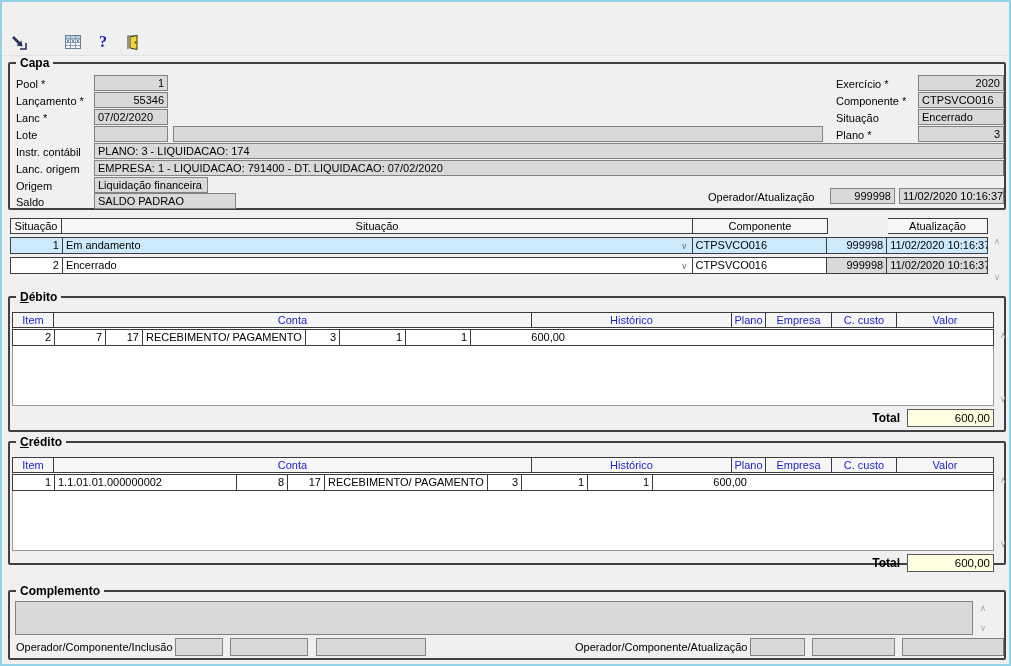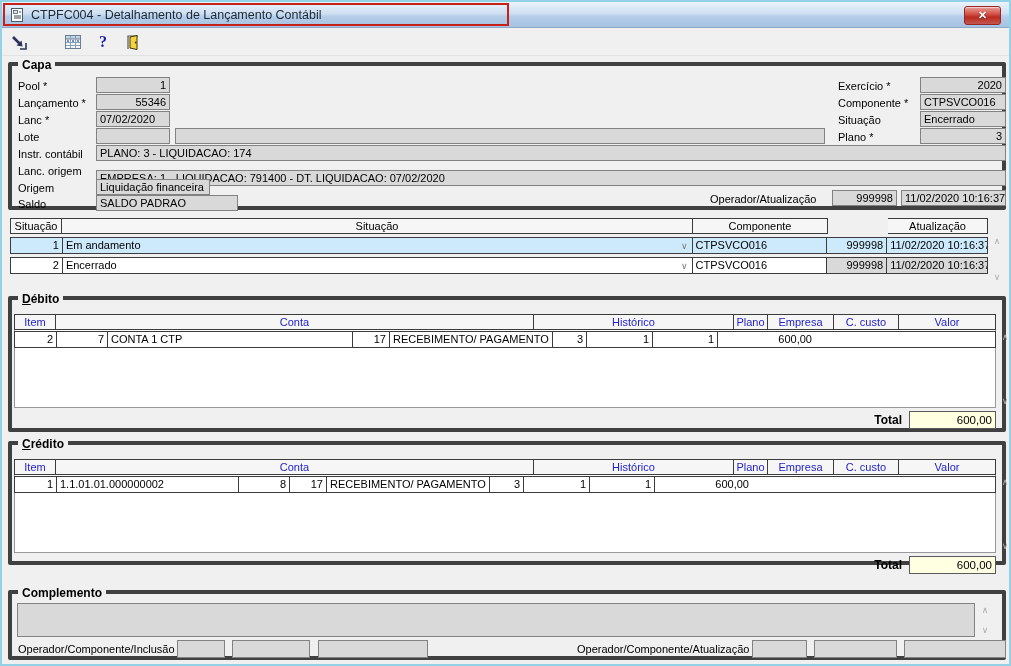--- a/index.html
+++ b/index.html
@@ -35,21 +35,21 @@
   .toolbar {
     position:absolute; left:0; top:27px; right:0; height:27px;
     display:flex; align-items:center; gap:10px; padding-left:7px;
     background:#f0f0f0; border-bottom:1px solid #e3e3e3;
   }
   .tbtn { width:20px; height:20px; display:flex; align-items:center; justify-content:center; cursor:pointer; }
   .tbtn.qmark { color:#1b1bb8; font-weight:bold; font-size:16px; font-family:"Liberation Serif", serif; }
   .tb-gap { width:14px; }
   
   .grp {
-    position:absolute; border:4px solid #404040; border-radius:2px;
+    position:absolute; border:2px solid #404040; border-radius:2px;
     background:#f0f0f0;
   }
   .grp-title {
     position:absolute; top:-8px; left:6px; padding:0 4px; background:#f0f0f0;
     font-weight:bold; font-size:12px; line-height:14px;
   }
   .grp-title.mnemonic::first-letter { text-decoration:underline; }
   
   .lbl { position:absolute; height:14px; line-height:14px; white-space:nowrap; }
   .fld {
@@ -82,37 +82,20 @@
     border:2px solid #c6221a; pointer-events:none; z-index:6;
   }
   .tbl-body { position:absolute; background:#fff; border:1px solid #9a9a9a; border-top:none; }
   .scrl { position:absolute; display:flex; flex-direction:column; justify-content:space-between; align-items:center; }
 </style>
 </head>
 <body>
 
 <div class="window">
 
-  <div class="titlebar">
-    <div class="title-annotation">
-      <span style="display:inline-flex;">
-        <svg width="16" height="16" viewBox="0 0 16 16">
-          <rect x="2.5" y="1.5" width="11" height="13" fill="#ffffff" stroke="#4a5a6a"></rect>
-          <rect x="4.5" y="3.5" width="4" height="3" fill="#dfe7ef" stroke="#4a5a6a" stroke-width="0.8"></rect>
-          <line x1="5" y1="9" x2="12" y2="9" stroke="#37474f" stroke-width="1"></line>
-          <line x1="5" y1="11" x2="12" y2="11" stroke="#37474f" stroke-width="1"></line>
-          <line x1="10" y1="5" x2="12" y2="5" stroke="#37474f" stroke-width="1"></line>
-        </svg>
-      </span>
-      <span class="title-text">CTPFC004 - Detalhamento de Lançamento Contábil</span>
-    </div>
-    <button class="close-btn">
-      <span>✕</span>
-    </button>
-  </div>
 
   <div class="toolbar">
     <span class="tbtn">
       <svg width="17" height="17" viewBox="0 0 17 17">
         <path d="M2 3 L10 11" stroke="#2a3360" stroke-width="2.6"></path>
         <path d="M11.5 12.5 L5.5 11.5 L10.5 6.5 Z" fill="#2a3360"></path>
         <path d="M9 15 L15 15 L15 9" fill="none" stroke="#2a3360" stroke-width="1.6"></path>
       </svg>
     </span>
     <span class="tb-gap"></span>
@@ -150,21 +133,21 @@
     <span class="lbl" style="left:6px; top:98px;">Lanc. origem</span>
     <span class="lbl" style="left:6px; top:115px;">Origem</span>
     <span class="lbl" style="left:6px; top:131px;">Saldo</span>
 
     <div class="fld right" style="left:84px; top:11px; width:74px;">1</div>
     <div class="fld right" style="left:84px; top:28px; width:74px;">55346</div>
     <div class="fld" style="left:84px; top:45px; width:74px;">07/02/2020</div>
     <div class="fld" style="left:84px; top:62px; width:74px;"></div>
     <div class="fld" style="left:163px; top:62px; width:650px;"></div>
     <div class="fld" style="left:84px; top:79px; width:910px;">PLANO: 3 - LIQUIDACAO: 174</div>
-    <div class="fld" style="left:84px; top:104px; width:910px;">EMPRESA: 1 - LIQUIDACAO: 791400 - DT. LIQUIDACAO: 07/02/2020</div>
+    <div class="fld" style="left:84px; top:96px; width:910px;">EMPRESA: 1 - LIQUIDACAO: 791400 - DT. LIQUIDACAO: 07/02/2020</div>
     <div class="fld" style="left:84px; top:113px; width:114px;">Liquidação financeira</div>
     <div class="fld" style="left:84px; top:129px; width:142px;">SALDO PADRAO</div>
 
     <span class="lbl" style="left:826px; top:13px;">Exercício *</span>
     <span class="lbl" style="left:826px; top:30px;">Componente *</span>
     <span class="lbl" style="left:826px; top:47px;">Situação</span>
     <span class="lbl" style="left:826px; top:64px;">Plano *</span>
 
     <div class="fld right" style="left:908px; top:11px; width:86px;">2020</div>
     <div class="fld" style="left:908px; top:28px; width:86px;">CTPSVCO016</div>
@@ -224,21 +207,20 @@
       <div class="g-hc blue" style="width:66px;">Empresa</div>
       <div class="g-hc blue" style="width:65px;">C. custo</div>
       <div class="g-hc blue" style="width:97px;">Valor</div>
     </div>
 
     <div class="tbl-body" style="left:2px; top:30px; width:982px; height:78px;"></div>
 
     <div class="g-row" style="position:absolute; left:2px; top:31px; width:982px;">
       <div class="g-cell num" style="width:42px;">2</div>
       <div class="g-cell num" style="width:51px;">7</div>
-      <div class="g-cell" style="width:245px;">CONTA 1 CTP</div>
       <div class="g-cell num" style="width:37px;">17</div>
       <div class="g-cell" style="width:163px;">RECEBIMENTO/ PAGAMENTO</div>
       <div class="g-cell num" style="width:34px;">3</div>
       <div class="g-cell num" style="width:66px;">1</div>
       <div class="g-cell num" style="width:65px;">
         <span>1</span>
         <span class="annot-ccusto"></span>
       </div>
       <div class="g-cell num" style="width:97px;">600,00</div>
     </div>

